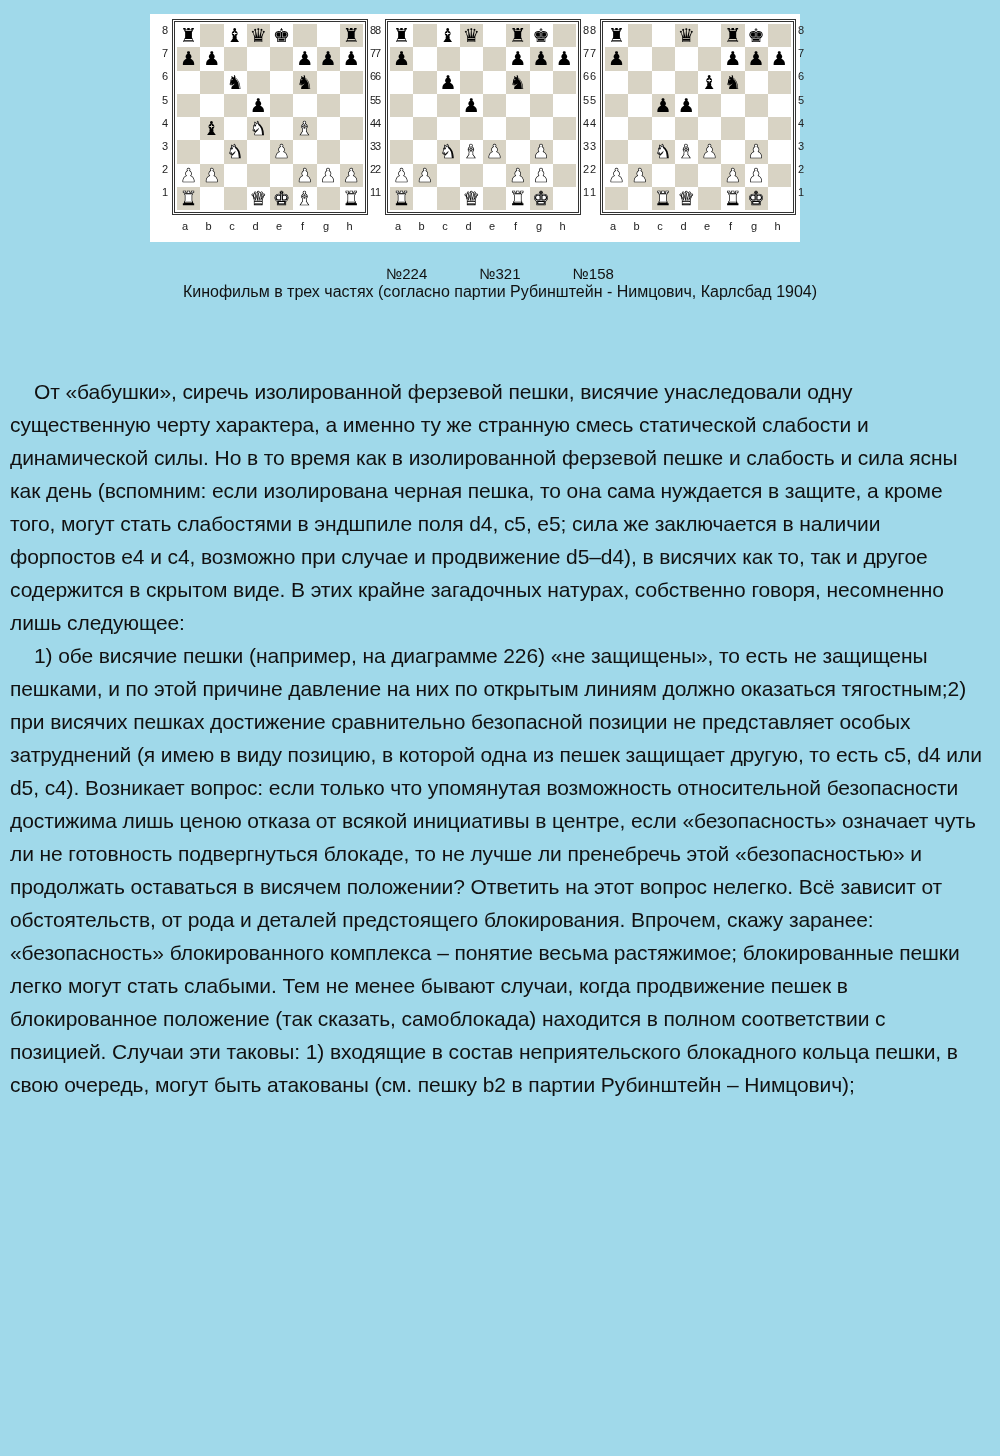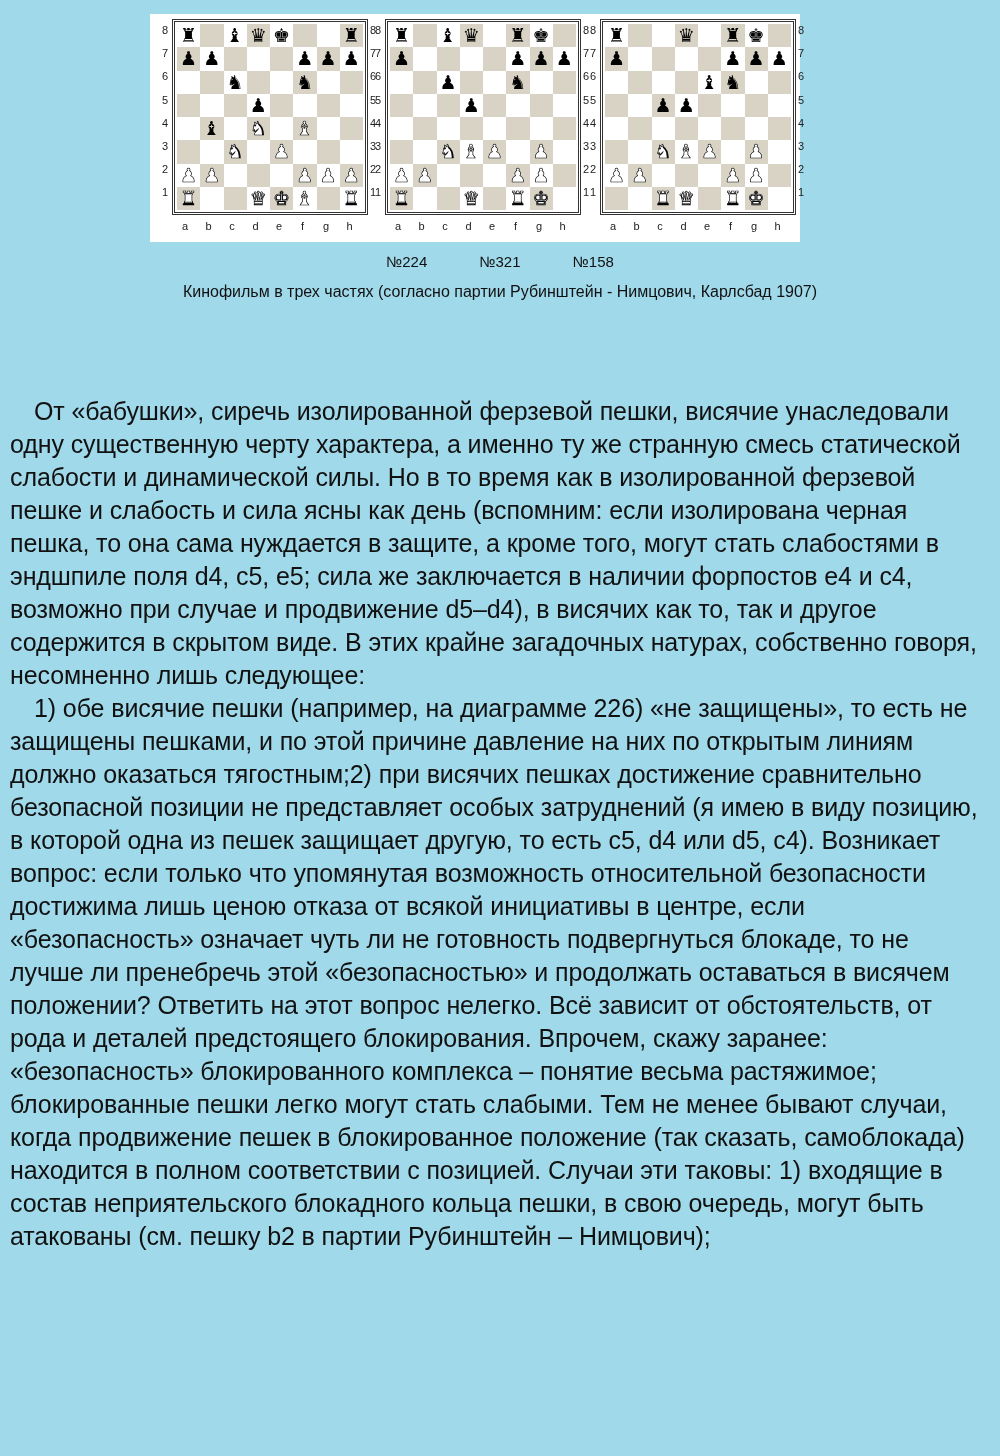--- a/index.html
+++ b/index.html
@@ -30,25 +30,25 @@
   .sq.dark { background:#d8d3c4; }
   .pc-w { color:#fff; -webkit-text-stroke:0.6px #000; text-shadow:0 0 0.5px #000; }
   .pc-b { color:#000; }
   .rank-lbl, .file-lbl { position:absolute; font-size:11px; color:#222; }
   .rank-lbl { width:12px; text-align:center; }
   .file-lbl { width:24px; text-align:center; }
   .captions {
     position:absolute; left:0; width:1000px; text-align:center;
   }
   .nums { top:253px; font-size:15px; word-spacing:0; }
-  .nums span { display:inline-block; margin:0 24px; }
+  .nums span { display:inline-block; margin:12px 24px; }
   .subtitle { top:283px; font-size:16px; }
   .body-text {
-    position:absolute; left:10px; top:395px; width:975px;
-    font-size:25px; line-height:33px; letter-spacing:-0.1px;
+    position:absolute; left:10px; top:375px; width:975px;
+    font-size:21px; line-height:33px; letter-spacing:-0.1px;
   }
   .body-text p { margin:0; text-indent:24px; }
   .narrow { font-family:"Liberation Sans Narrow","Liberation Sans",sans-serif; }
 </style>
 </head>
 <body>
 
 <div class="diagram-strip">
   <div class="board-wrap" style="left:0px;">
       <div class="board">
@@ -484,18 +484,18 @@
       <div class="file-lbl" style="top: 206px; left: 164px;">g</div>
       <div class="file-lbl" style="top: 206px; left: 187.5px;">h</div>
     </div>
 </div>
 
 <div class="captions nums">
   <span>№224</span>
   <span>№321</span>
   <span>№158</span>
 </div>
-<div class="captions subtitle">Кинофильм в трех частях (согласно партии Рубинштейн - Нимцович, Карлсбад 1907)</div>
+<div class="captions subtitle">Кинофильм в трех частях (согласно партии Рубинштейн - Нимцович, Карлсбад 1904)</div>
 
 <div class="body-text">
   <p>От «бабушки», сиречь изолированной ферзевой пешки, висячие унаследовали одну существенную черту характера, а именно ту же странную смесь статической слабости и динамической силы. Но в то время как в изолированной ферзевой пешке и слабость и сила ясны как день (вспомним: если изолирована черная пешка, то она сама нуждается в защите, а кроме того, могут стать слабостями в эндшпиле поля d4, c5, e5; сила же заключается в наличии форпостов e4 и c4, возможно при случае и продвижение d5–d4), в висячих как то, так и другое содержится в скрытом виде. В этих крайне загадочных натурах, собственно говоря, несомненно лишь следующее:</p>
   <p>1) обе висячие пешки (например, на диаграмме 226) «не защищены», то есть не защищены пешками, и по этой причине давление на них по открытым линиям должно оказаться тягостным;2) при висячих пешках достижение сравнительно безопасной позиции не представляет особых затруднений (я имею в виду позицию, в которой одна из пешек защищает другую, то есть c5, d4 или d5, c4). Возникает вопрос: если только что упомянутая возможность относительной безопасности достижима лишь ценою отказа от всякой инициативы в центре, если «безопасность» означает чуть ли не готовность подвергнуться блокаде, то не лучше ли пренебречь этой «безопасностью» и продолжать оставаться в висячем положении? Ответить на этот вопрос нелегко. Всё зависит от обстоятельств, от рода и деталей предстоящего блокирования. Впрочем, скажу заранее: «безопасность» блокированного комплекса – понятие весьма растяжимое; блокированные пешки легко могут стать слабыми. Тем не менее бывают случаи, когда продвижение пешек в блокированное положение (так сказать, самоблокада) находится в полном соответствии с позицией. Случаи эти таковы: 1) входящие в состав неприятельского блокадного кольца пешки, в свою очередь, могут быть атакованы (см. пешку b2 в партии Рубинштейн – Нимцович);</p>
 </div>
 
 </body></html>

